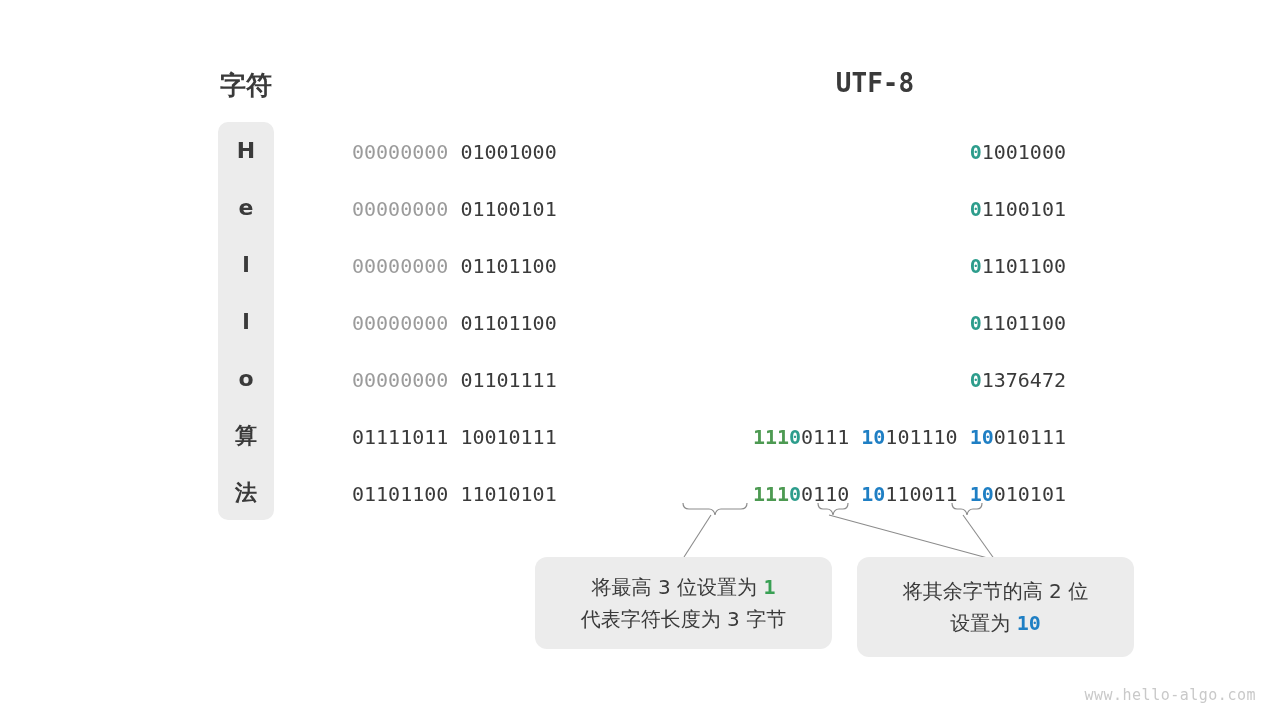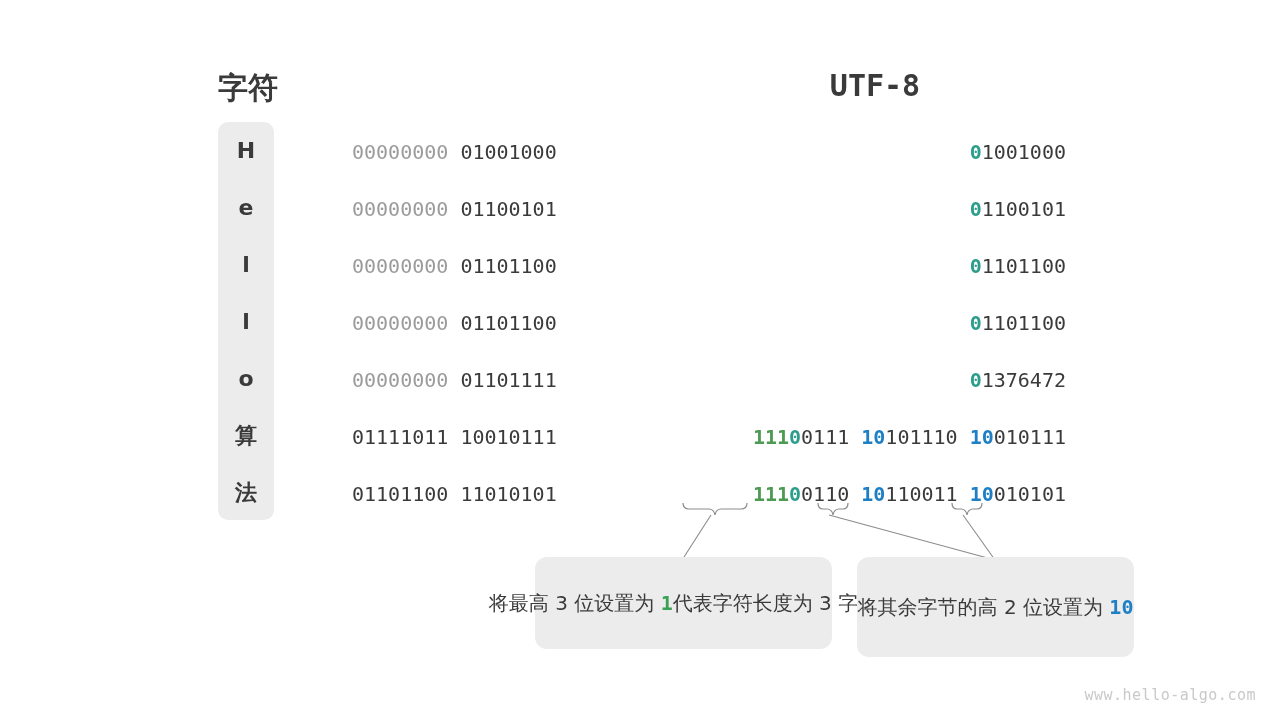--- a/index.html
+++ b/index.html
@@ -21,21 +21,21 @@
     left: 0; top: 0;
     width: 1280px;
     height: 720px;
   }
 
   
   .col-header {
     position: absolute;
     font-family: "DejaVu Sans Mono", monospace;
     font-weight: bold;
-    font-size: 30px;
+    font-size: 26px;
     color: #3a3a3a;
     white-space: nowrap;
   }
   .col-header.cjk {
     font-family: "DejaVu Sans", sans-serif;
   }
   #hdr-char   { left: 218px; top: 68px; width: 56px; text-align: center; }
   #hdr-unicode{ left: 352px; top: 68px; width: 256px; text-align: center; }
   #hdr-utf8   { left: 790px; top: 68px; width: 170px; text-align: center; }
 
@@ -94,21 +94,21 @@
     height: 720px;
     pointer-events: none;
   }
 
   
   .caption-box {
     position: absolute;
     background: #ececec;
     border-radius: 12px;
     display: flex;
-    flex-direction: row;
+    flex-direction: column;
     justify-content: center;
     align-items: center;
     font-family: "DejaVu Sans", sans-serif;
     font-size: 20px;
     color: #3a3a3a;
   }
   .caption-line {
     line-height: 32px;
     white-space: pre;
     text-align: center;

